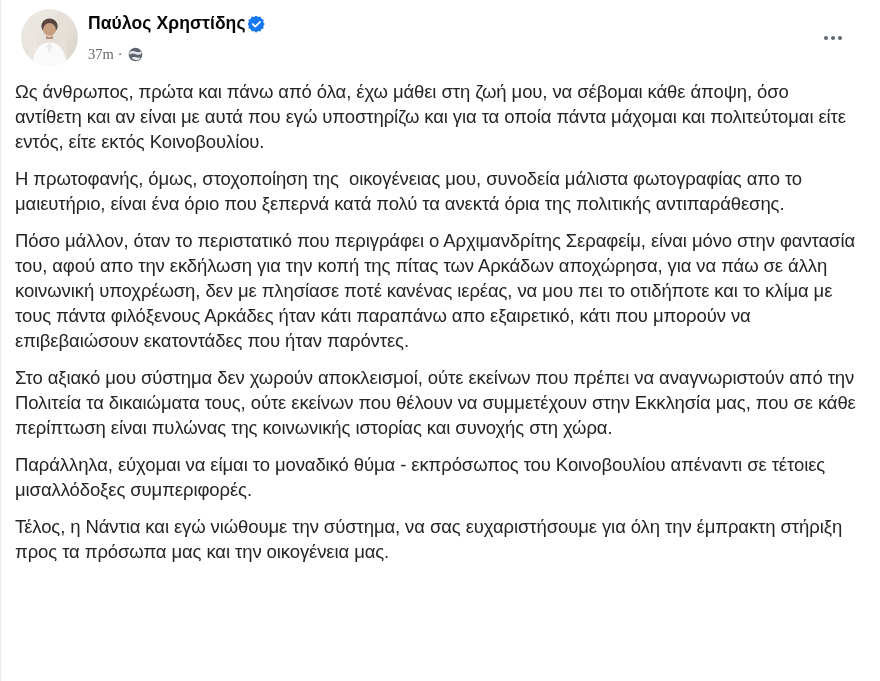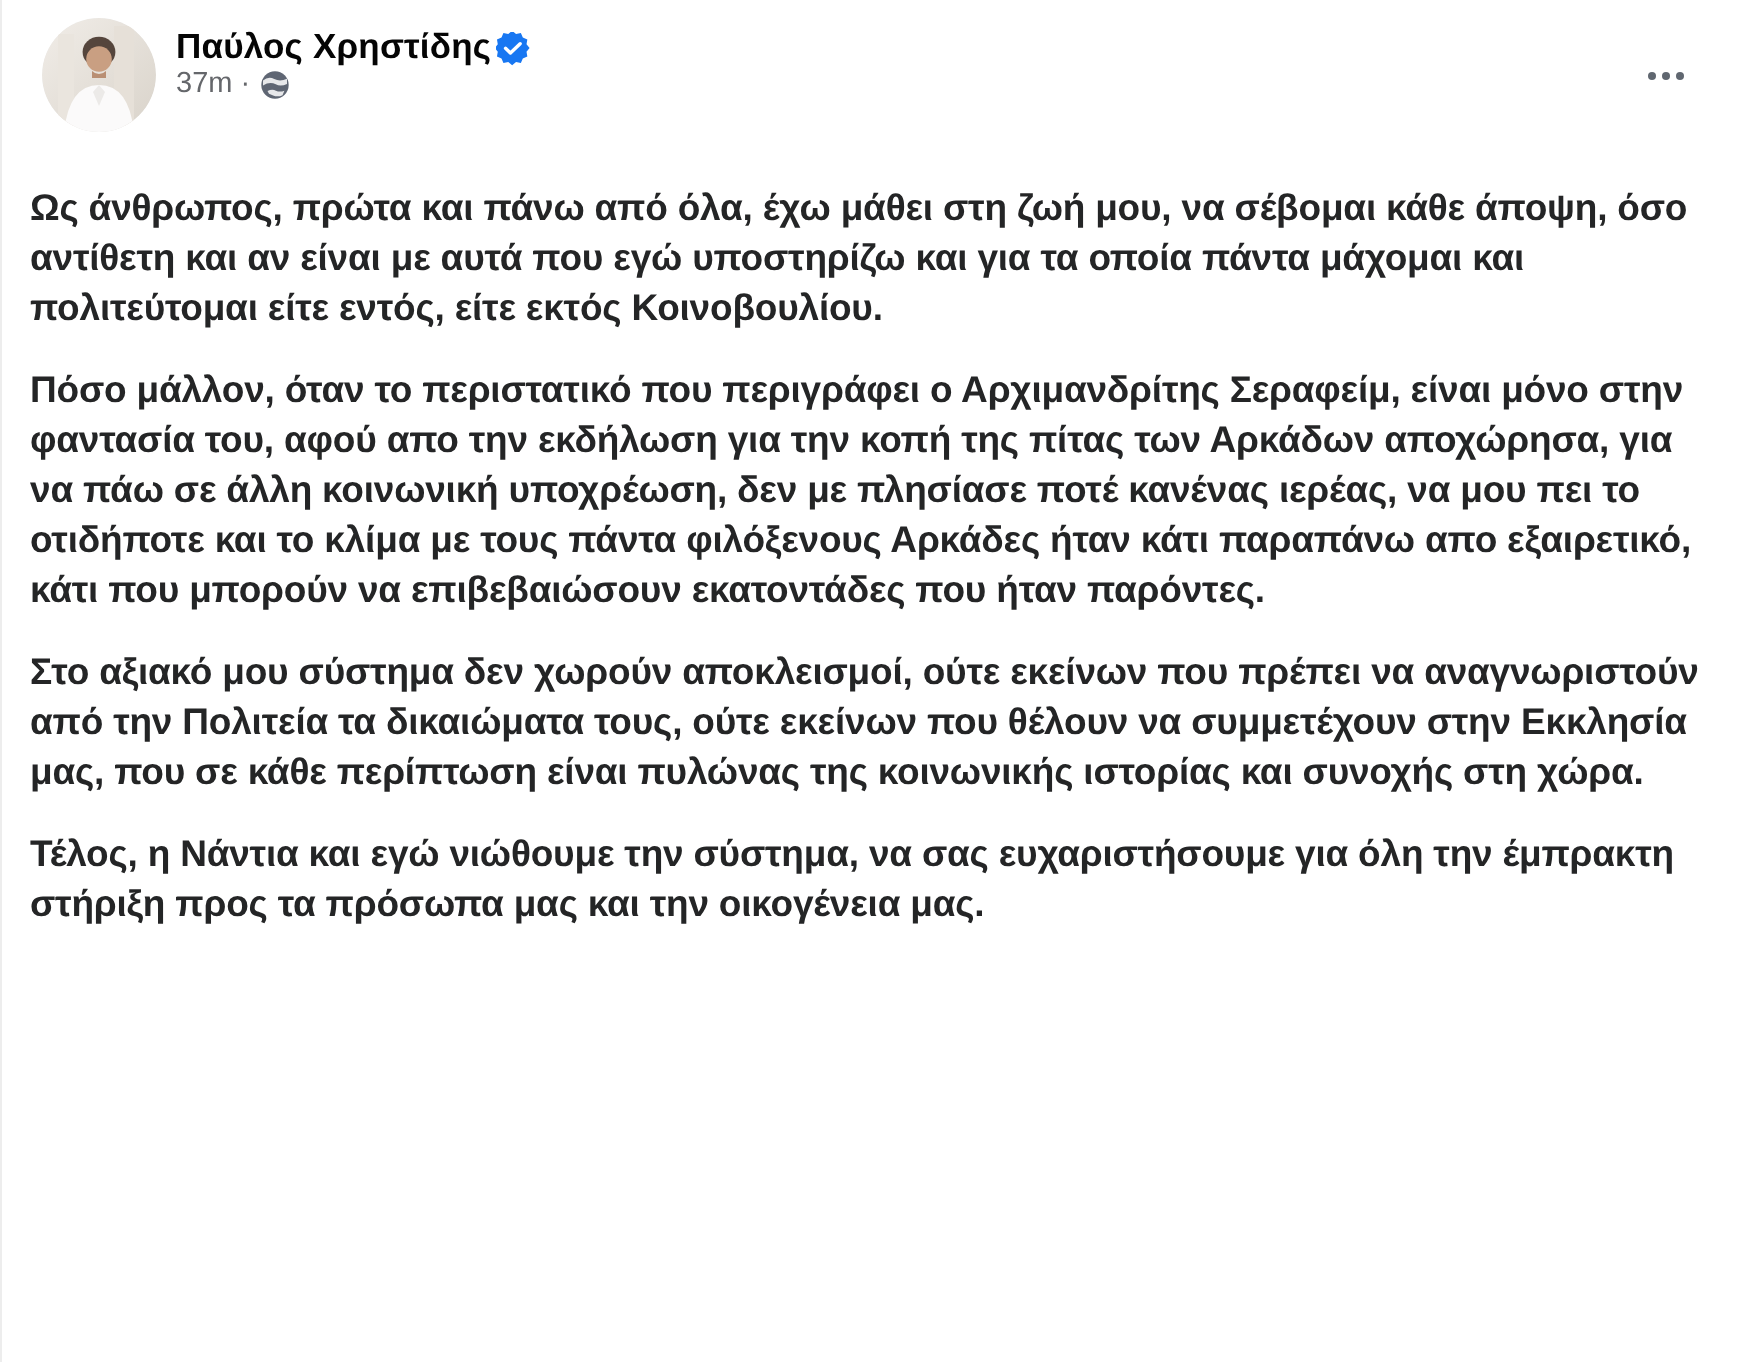--- a/index.html
+++ b/index.html
@@ -46,23 +46,24 @@
     font-weight: bold;
     color: #050505;
     letter-spacing: 0.1px;
     cursor: pointer;
   }
   .verified-badge { display: inline-flex; margin-top: 1px; }
   .meta-row {
     display: flex;
     align-items: center;
     gap: 4px;
-    margin-top: 0;
+    margin-top: 12px;
     color: #65676b;
     font-size: 14.5px;
+    font-family: Liberation Serif, serif;
   }
   .meta-row .timestamp { cursor: pointer; }
   .meta-sep { color: #65676b; }
   .globe { display: inline-flex; margin-left: 1px; }
   .more-options {
     position: absolute;
     top: 26px; right: 30px;
     width: 34px; height: 24px;
     display: flex;
     align-items: center;
@@ -79,23 +80,22 @@
   }
   
   .post-text {
     padding: 9px 22px 0 14px;
     font-size: 18.5px;
     line-height: 25px;
     color: #242526;
     letter-spacing: -0.1px;
   }
   .post-text p {
-    margin: 16px 0 12px 0;
+    margin: 4px 0 12px 0;
     white-space: pre-wrap;
-    font-weight: bold;
   }
 </style>
 </head>
 <body>
 
 <div class="post-card">
 
   <div class="post-header">
 
     <div class="avatar">
@@ -144,18 +144,20 @@
       <span style="display:flex;gap:2.5px;">
         <i></i>
           <i></i>
           <i></i>
       </span>
     </div>
   </div>
 
   <div class="post-text">
     <p>Ως άνθρωπος, πρώτα και πάνω από όλα, έχω μάθει στη ζωή μου, να σέβομαι κάθε άποψη, όσο αντίθετη και αν είναι με αυτά που εγώ υποστηρίζω και για τα οποία πάντα μάχομαι και πολιτεύτομαι είτε εντός, είτε εκτός Κοινοβουλίου.</p>
+    <p>Η πρωτοφανής, όμως, στοχοποίηση της  οικογένειας μου, συνοδεία μάλιστα φωτογραφίας απο το μαιευτήριο, είναι ένα όριο που ξεπερνά κατά πολύ τα ανεκτά όρια της πολιτικής αντιπαράθεσης.</p>
     <p>Πόσο μάλλον, όταν το περιστατικό που περιγράφει ο Αρχιμανδρίτης Σεραφείμ, είναι μόνο στην φαντασία του, αφού απο την εκδήλωση για την κοπή της πίτας των Αρκάδων αποχώρησα, για να πάω σε άλλη κοινωνική υποχρέωση, δεν με πλησίασε ποτέ κανένας ιερέας, να μου πει το οτιδήποτε και το κλίμα με τους πάντα φιλόξενους Αρκάδες ήταν κάτι παραπάνω απο εξαιρετικό, κάτι που μπορούν να επιβεβαιώσουν εκατοντάδες που ήταν παρόντες.</p>
     <p>Στο αξιακό μου σύστημα δεν χωρούν αποκλεισμοί, ούτε εκείνων που πρέπει να αναγνωριστούν από την Πολιτεία τα δικαιώματα τους, ούτε εκείνων που θέλουν να συμμετέχουν στην Εκκλησία μας, που σε κάθε περίπτωση είναι πυλώνας της κοινωνικής ιστορίας και συνοχής στη χώρα.</p>
+    <p>Παράλληλα, εύχομαι να είμαι το μοναδικό θύμα - εκπρόσωπος του Κοινοβουλίου απέναντι σε τέτοιες μισαλλόδοξες συμπεριφορές.</p>
     <p>Τέλος, η Νάντια και εγώ νιώθουμε την σύστημα, να σας ευχαριστήσουμε για όλη την έμπρακτη στήριξη προς τα πρόσωπα μας και την οικογένεια μας.</p>
   </div>
 
 </div>
 
 </body></html>

